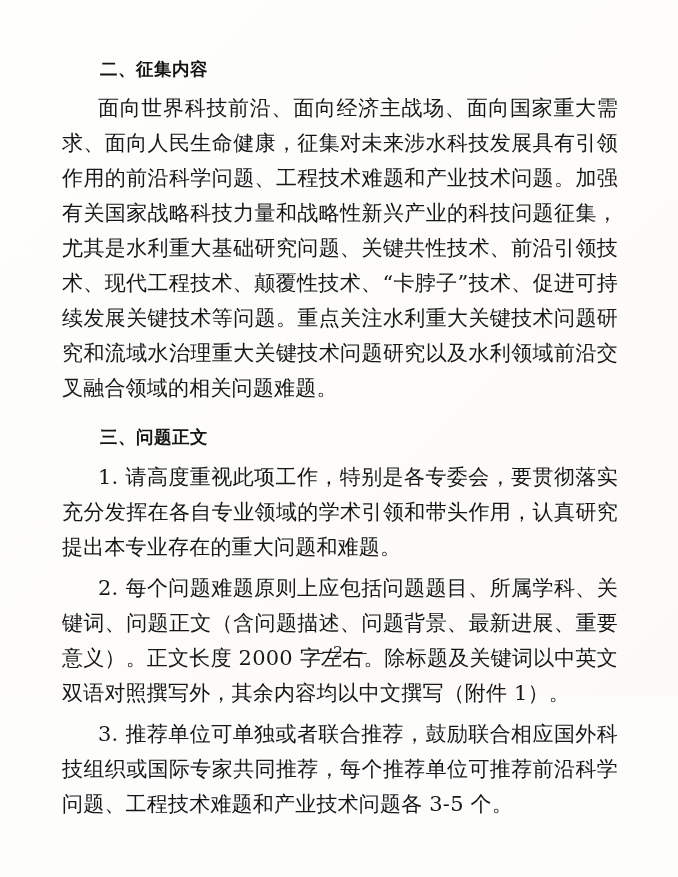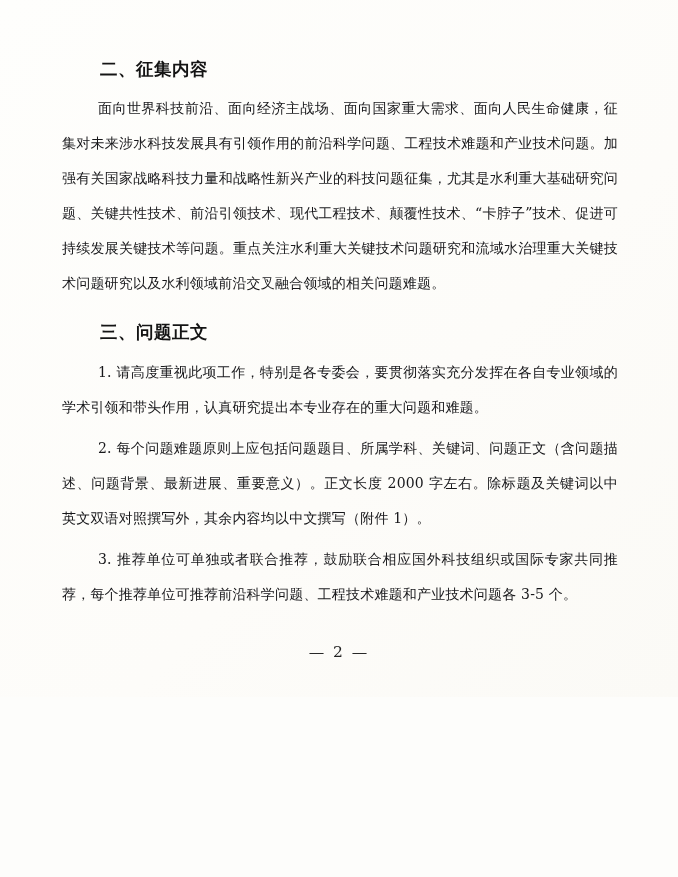--- a/index.html
+++ b/index.html
@@ -31,21 +31,21 @@
     letter-spacing: 0.5px;
     margin: 0 0 9px 0;
     padding-left: 38px;
     line-height: 1.5;
     color: #141414;
   }
   .heading.second {
     margin-top: 18px;
   }
   p.para {
-    font-size: 14px;
+    font-size: 21px;
     line-height: 35px;
     margin: 0 0 0 0;
     text-align: justify;
     text-justify: inter-ideograph;
     text-indent: 36px;
     letter-spacing: 0.2px;
     color: #17171a;
   }
   p.para + p.para {
     margin-top: 6px;

